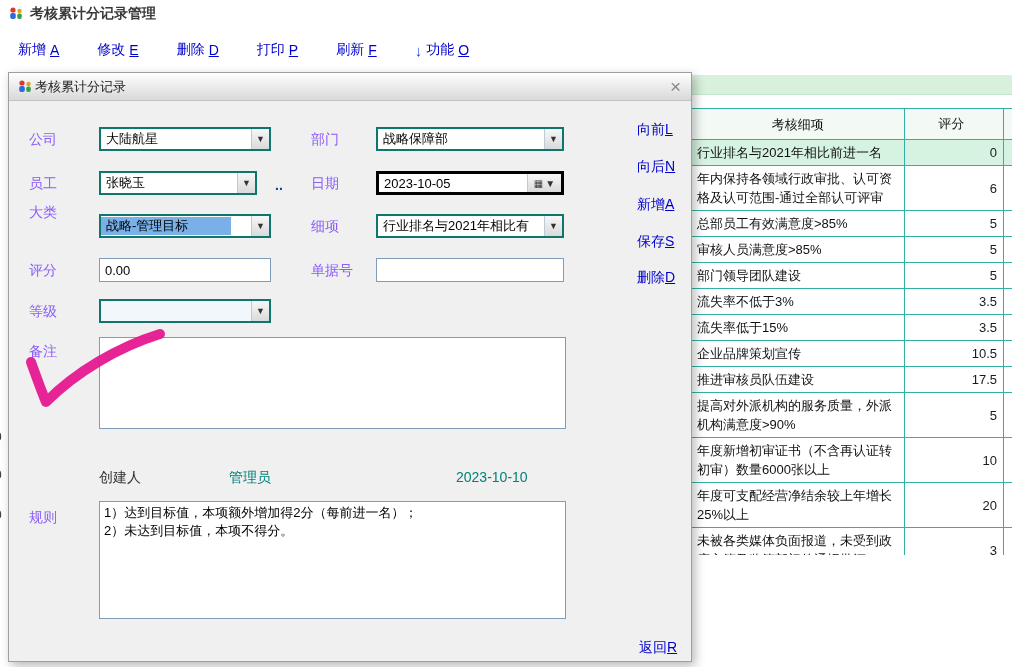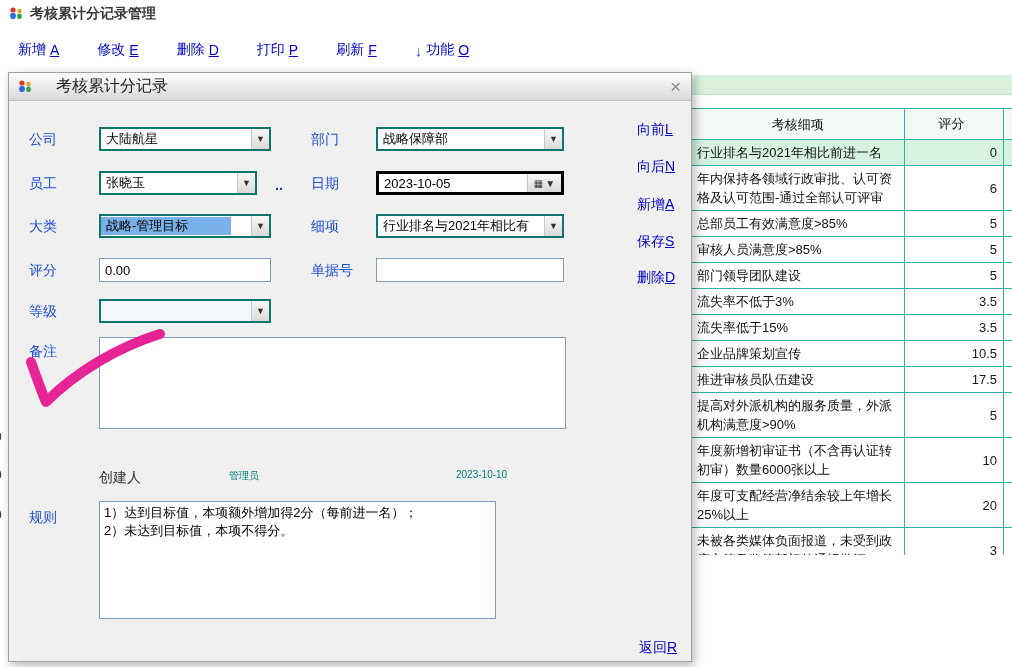--- a/index.html
+++ b/index.html
@@ -30,40 +30,40 @@
   .trow { display:flex; border-bottom:1px solid #33b0a3; background:#fff; align-items:stretch; }
   .trow.hl { background:#d5f3e0; }
   .trow .tcell.score { border-right:1px solid #33b0a3; }
 
   
   .edge-frag { position:absolute; left:-5px; font-size:12px; color:#333; }
 
   
   #dialog { position:absolute; left:8px; top:72px; width:684px; height:590px; background:#f0f0f0; border:1px solid #9f9f9f; box-shadow:3px 4px 10px rgba(0,0,0,.28); z-index:10; }
   #dlg-titlebar { position:absolute; left:0; top:0; width:100%; height:28px; background:linear-gradient(#fefefe,#d9d9d9); border-bottom:1px solid #c2c2c2; display:flex; align-items:center; padding:0 8px; }
-  #dlg-titlebar .dlgtitle { font-size:16px; color:#222; margin-left:23px; }
+  #dlg-titlebar .dlgtitle { font-size:13px; color:#222; margin-left:2px; }
   #dlg-close { position:absolute; right:10px; top:3px; font-size:19px; color:#8a8a8a; cursor:pointer; line-height:22px; }
 
-  .flabel { position:absolute; font-size:14px; color:#1d4ed8;font-family:Liberation Mono, monospace; }
+  .flabel { position:absolute; font-size:14px; color:#8b5cf6;font-family:Liberation Mono, monospace; }
   .combo { position:absolute; height:24px; background:#fff; border:2px solid #0f766e; display:flex; align-items:center; }
   .combo .val { flex:1; padding:0 5px; font-size:13px; white-space:nowrap; overflow:hidden; color:#000; }
   .combo .val.selhl { background:#7ab0e8; }
   .combo .arrow { width:18px; align-self:stretch; background:linear-gradient(#f7f7f7,#dadada); border-left:1px solid #bccbd8; display:flex; align-items:center; justify-content:center; font-size:9px; color:#333; }
   .textfield { position:absolute; height:24px; border:1px solid #7f9db9; background:#fff; font-size:13px; padding:0 5px; font-family:inherit; color:#000; }
   .datebox { position:absolute; height:24px; background:#fff; border:3px solid #000000; display:flex; align-items:center; }
   .datebox .val { flex:1; padding:0 5px; font-size:13px; color:#000; }
   .datebox .calbtn { width:34px; align-self:stretch; display:flex; align-items:center; justify-content:center; gap:2px; background:linear-gradient(#f7f7f7,#dadada); border-left:1px solid #bccbd8; font-size:10px; color:#333; }
   .bigbox { position:absolute; border:1px solid #7f9db9; background:#fff; font-size:13px; line-height:18px; padding:2px 4px; font-family:inherit; color:#000; resize:none; white-space:pre-wrap; overflow:hidden; }
 
   .sidelink { position:absolute; left:628px; color:#0000cc; font-size:14px; cursor:pointer; white-space:nowrap; }
   .teal { color:#00807a; }
   .dots { position:absolute; font-size:14px; font-weight:bold; color:#13408f; cursor:pointer; }
 
   .creator-label { position:absolute; font-size:14px; color:#333; }
-  .creator-val { position:absolute; font-size:10px; }
+  .creator-val { position:absolute; font-size:14px; }
 
   
   #annot { position:absolute; left:0; top:0; width:1012px; height:667px; pointer-events:none; z-index:30; }
 </style>
 </head>
 <body>
 
 <div id="page">
 
   <div id="titlebar">
@@ -218,21 +218,21 @@
       <span class="val">张晓玉</span>
       <span class="arrow">▼</span>
     </div>
     <span class="dots" style="left:266px;top:104px;">..</span>
     <span class="flabel" style="left:302px;top:102px;">日期</span>
     <div class="datebox" style="left:367px;top:98px;width:188px;">
       <span class="val">2023-10-05</span>
       <span class="calbtn">▦<span>▼</span></span>
     </div>
 
-    <span class="flabel" style="left:20px;top:145px;text-align:right;">大类</span>
+    <span class="flabel" style="left:20px;top:131px;text-align:right;">大类</span>
     <div class="combo" style="left:90px;top:141px;width:172px;gap:20px;">
       <span class="val selhl">战略-管理目标</span>
       <span class="arrow">▼</span>
     </div>
     <span class="flabel" style="left:302px;top:145px;">细项</span>
     <div class="combo" style="left:367px;top:141px;width:188px;">
       <span class="val">行业排名与2021年相比有</span>
       <span class="arrow">▼</span>
     </div>
 
@@ -248,21 +248,21 @@
     </div>
 
     <span class="flabel" style="left:20px;top:270px;">备注</span>
     <textarea class="bigbox" style="left: 90px; top: 264px; width: 467px; height: 92px;"></textarea>
 
     <span class="creator-label" style="left:90px;top:396px;">创建人</span>
     <span class="creator-val teal" style="left:220px;top:396px;">管理员</span>
     <span class="creator-val teal" style="left:447px;top:396px;">2023-10-10</span>
 
     <span class="flabel" style="left:20px;top:436px;">规则</span>
-    <textarea class="bigbox" style="left: 90px; top: 428px; width: 397px; height: 118px;">1）达到目标值，本项额外增加得2分（每前进一名）；
+    <textarea class="bigbox" style="left: 90px; top: 428px; width: 467px; height: 118px;">1）达到目标值，本项额外增加得2分（每前进一名）；
 2）未达到目标值，本项不得分。</textarea>
 
     <span class="sidelink" style="top:48px;"><span>向前</span><span class="hk">L</span></span>
     <span class="sidelink" style="top:85px;"><span>向后</span><span class="hk">N</span></span>
     <span class="sidelink" style="top:123px;"><span>新增</span><span class="hk">A</span></span>
     <span class="sidelink" style="top:160px;"><span>保存</span><span class="hk">S</span></span>
     <span class="sidelink" style="top:196px;"><span>删除</span><span class="hk">D</span></span>
 
     <span class="sidelink" style="top:566px;left:630px;"><span>返回</span><span class="hk">R</span></span>
   </div>

